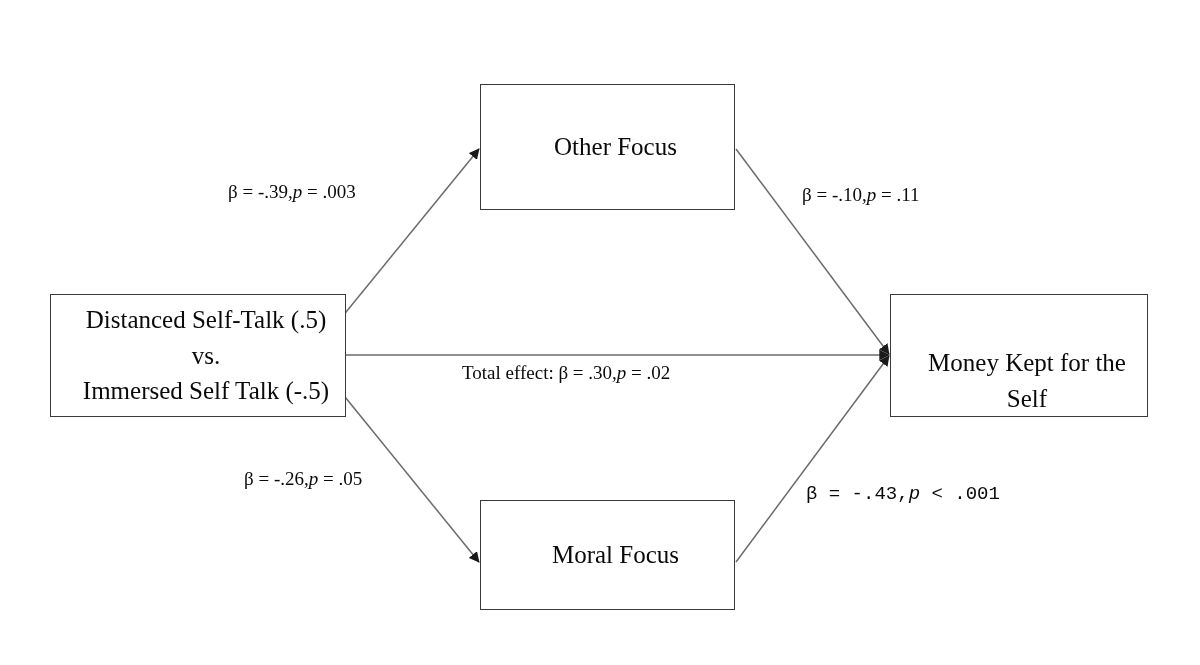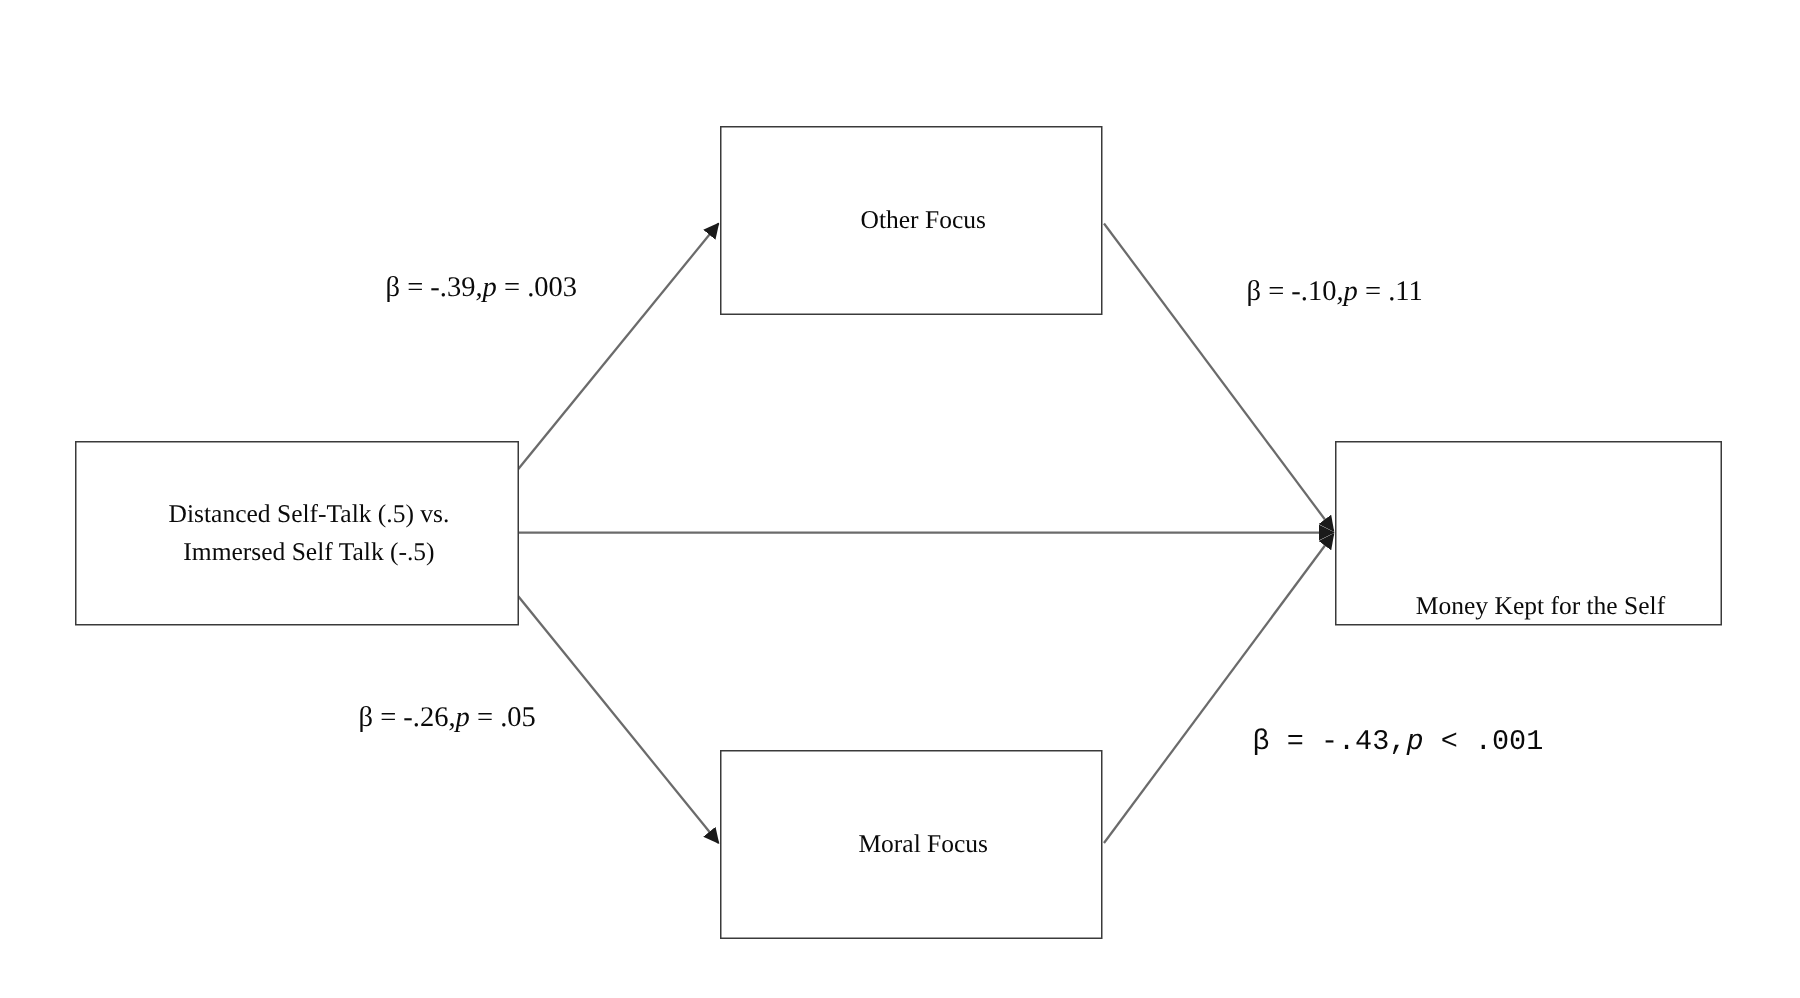--- a/index.html
+++ b/index.html
@@ -25,50 +25,50 @@
   .node-box {
     position: absolute;
     box-sizing: border-box;
     border: 1.6px solid #3a3a3a;
     background: #ffffff;
     display: flex;
     align-items: center;
     justify-content: center;
     text-align: center;
     color: #0a0a0a;
-    font-size: 17px;
+    font-size: 25px;
     line-height: 1.42;
     z-index: 3;
     padding-left: 16px;
   }
   .node-label {
     display: block;
     padding: 0 10px;
     white-space: pre-line;
   }
   #node-predictor { left: 50px;  top: 294px; width: 296px; height: 123px; }
   #node-other     { left: 480px; top: 84px;  width: 255px; height: 126px; }
-  #node-moral     { left: 480px; top: 500px; width: 255px; height: 126px; }
+  #node-moral     { left: 480px; top: 500px; width: 255px; height: 110px; }
   #node-outcome   { left: 890px; top: 294px; width: 258px; height: 123px; align-items: flex-end; }
 
   .path-label {
     position: absolute;
     color: #0a0a0a;
     font-size: 19px;
     line-height: 1.3;
     white-space: nowrap;
     z-index: 4;
     background: transparent;
   }
   .path-label i { font-style: italic; }
-  .beta { font-style: normal; margin-left: 29px; }
+  .beta { font-style: normal; }
 
   #label-a1 { left: 228px; top: 180px; }
   #label-b1 { left: 802px; top: 183px; }
-  #label-a2 { left: 210px; top: 467px; }
+  #label-a2 { left: 244px; top: 467px; }
   #label-b2 { left: 806px; top: 482px; font-family: Liberation Mono, monospace; }
   #label-direct { left: 462px; top: 325px; }
   #label-total  { left: 462px; top: 361px; }
 </style>
 </head>
 <body>
 
 <div id="canvas">
 
   <svg class="arrow-layer" viewBox="0 0 1200 665" width="1200" height="665" xmlns="http://www.w3.org/2000/svg">
@@ -116,14 +116,17 @@
 
   <div class="path-label" id="label-a2">
     <span class="beta">β = -.26,</span><i>p</i><span> = .05</span>
   </div>
 
   <div class="path-label" id="label-b2">
     <span class="beta">β = -.43,</span><i>p</i><span> &lt; .001</span>
   </div>
 
 
+  <div class="path-label" id="label-total">
+    <span class="beta">Total effect: β = .30,</span><i>p</i><span> = .02</span>
+  </div>
 
 </div>
 
 </body></html>

